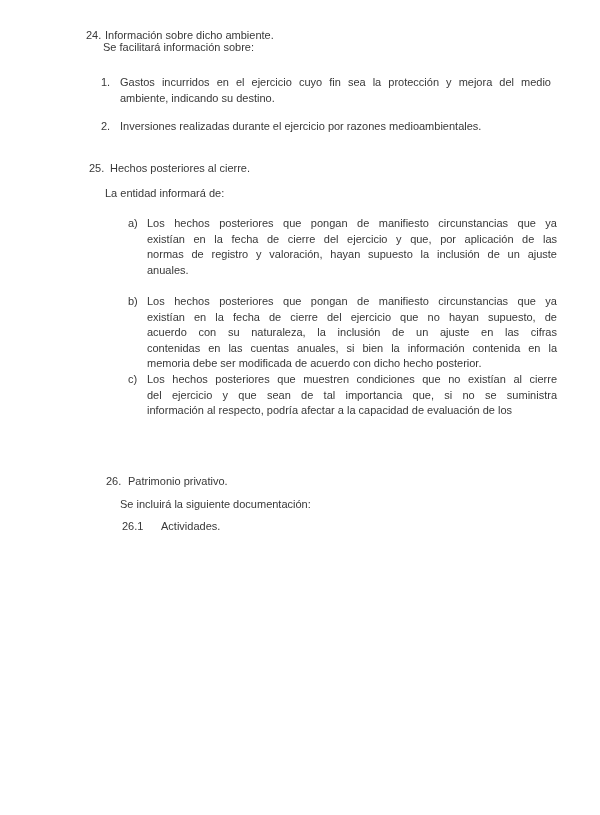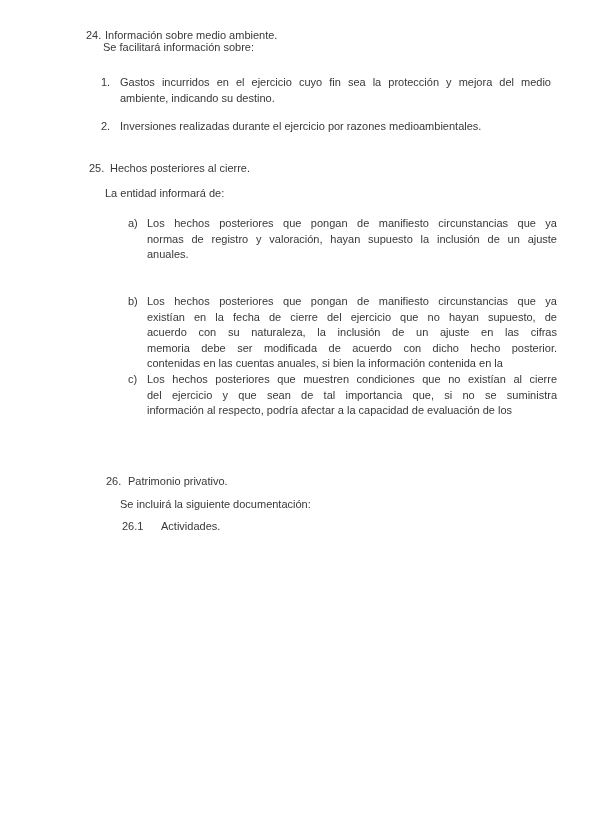--- a/index.html
+++ b/index.html
@@ -40,21 +40,21 @@
     text-align-last: left;
   }
 </style>
 </head>
 <body>
 
 <div class="doc">
 
   <div class="block heading" style="left:78px; top:28px;">
     <span class="h-num w19">24.</span>
-    <span>Información sobre medio ambiente.</span>
+    <span>Información sobre dicho ambiente.</span>
   </div>
 
   <div class="block" style="left:95px; top:40px;">Se facilitará información sobre:</div>
 
   <div class="block li" style="left:93px; top:75px;">
     <span class="marker">1.</span>
     <div class="body w431">
         <div class="jline">Gastos incurridos en el ejercicio cuyo fin sea la protección y mejora del medio</div>
         <div class="jline">ambiente, indicando su destino.</div>
       </div>
@@ -71,33 +71,34 @@
     <span class="h-num w21">25.</span>
     <span>Hechos posteriores al cierre.</span>
   </div>
 
   <div class="block" style="left:97px; top:186px;">La entidad informará de:</div>
 
   <div class="block li" style="left:120px; top:216px;">
     <span class="marker">a)</span>
     <div class="body w410">
         <div class="jline">Los hechos posteriores que pongan de manifiesto circunstancias que ya</div>
+        <div class="jline">existían en la fecha de cierre del ejercicio y que, por aplicación de las</div>
         <div class="jline">normas de registro y valoración, hayan supuesto la inclusión de un ajuste</div>
         <div class="jline">anuales.</div>
       </div>
   </div>
 
   <div class="block li" style="left:120px; top:294px;">
     <span class="marker">b)</span>
     <div class="body w410">
         <div class="jline">Los hechos posteriores que pongan de manifiesto circunstancias que ya</div>
         <div class="jline">existían en la fecha de cierre del ejercicio que no hayan supuesto, de</div>
         <div class="jline">acuerdo con su naturaleza, la inclusión de un ajuste en las cifras</div>
+        <div class="jline">contenidas en las cuentas anuales, si bien la información contenida en la</div>
         <div class="jline">memoria debe ser modificada de acuerdo con dicho hecho posterior.</div>
-        <div class="jline">contenidas en las cuentas anuales, si bien la información contenida en la</div>
       </div>
   </div>
 
   <div class="block li" style="left:120px; top:372px;">
     <span class="marker">c)</span>
     <div class="body w410">
         <div class="jline">Los hechos posteriores que muestren condiciones que no existían al cierre</div>
         <div class="jline">del ejercicio y que sean de tal importancia que, si no se suministra</div>
         <div class="jline">información al respecto, podría afectar a la capacidad de evaluación de los</div>
       </div>

